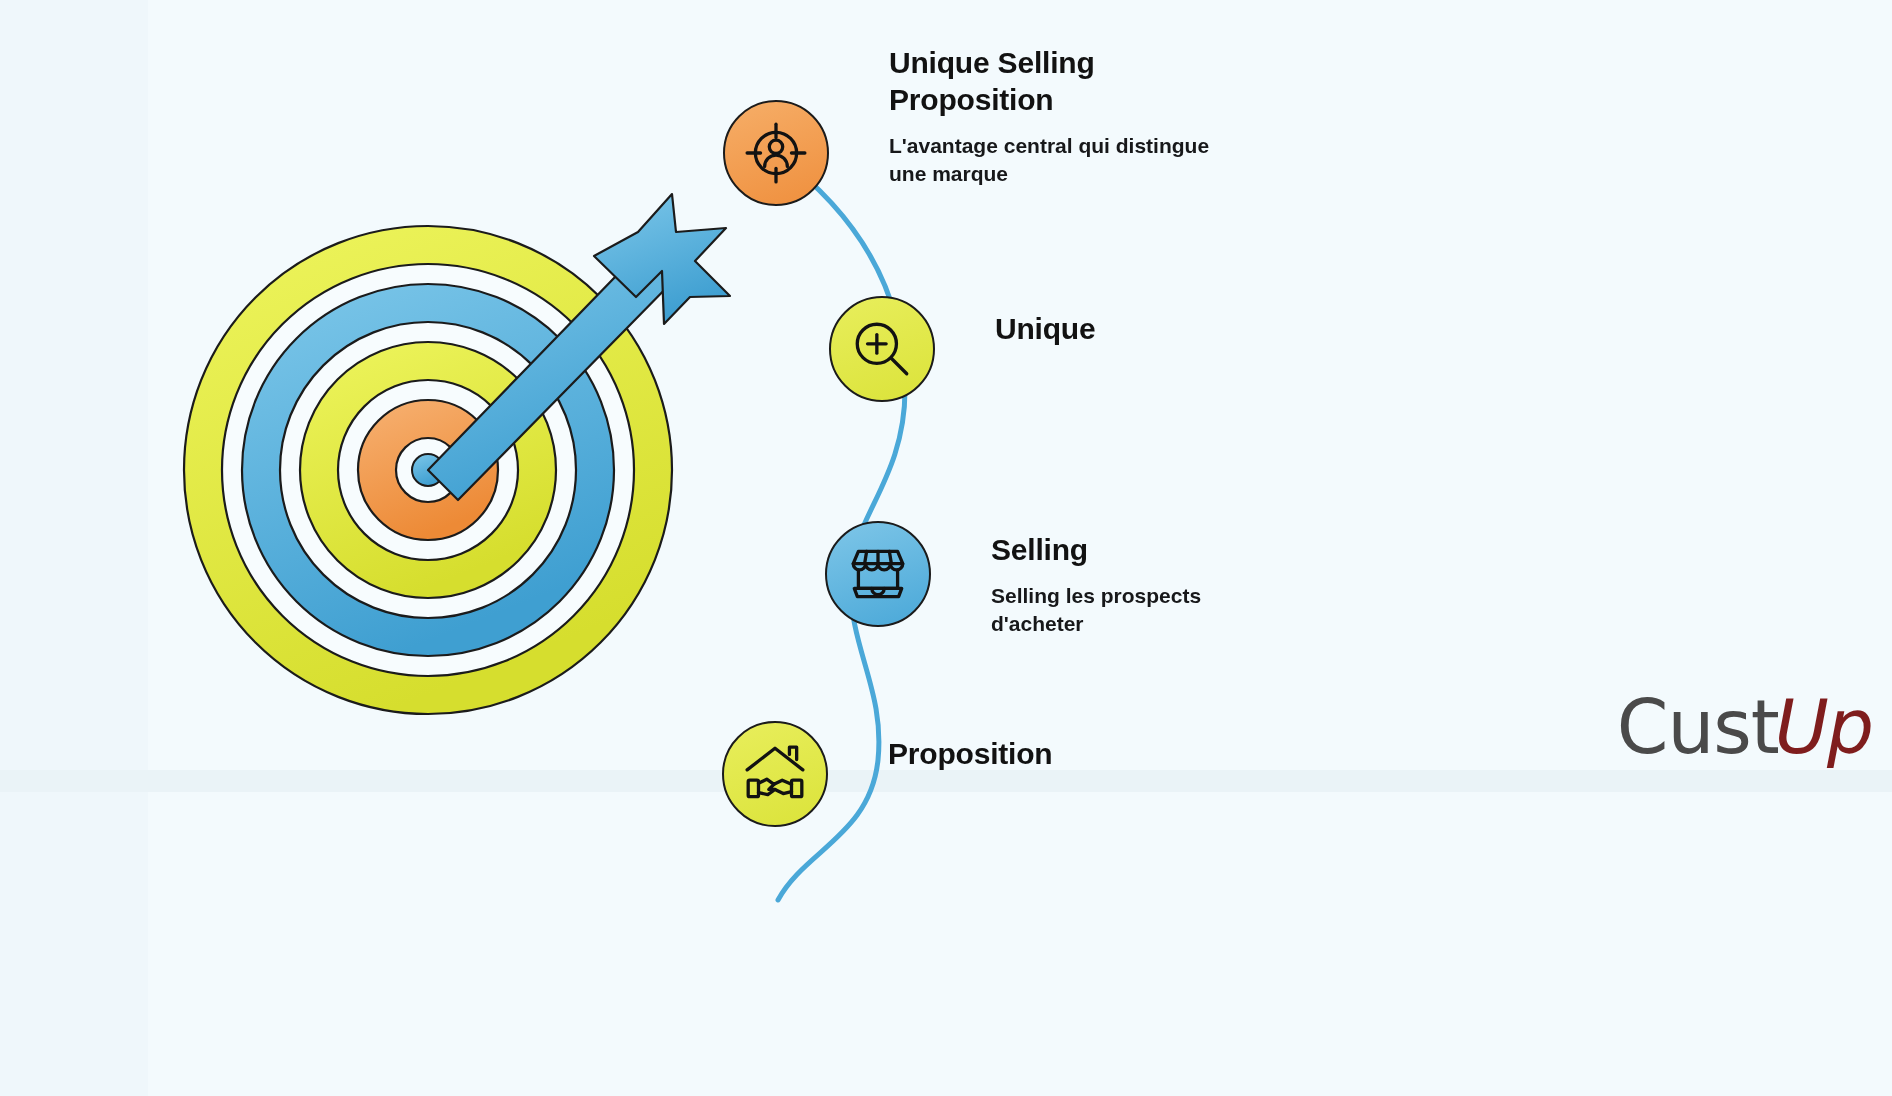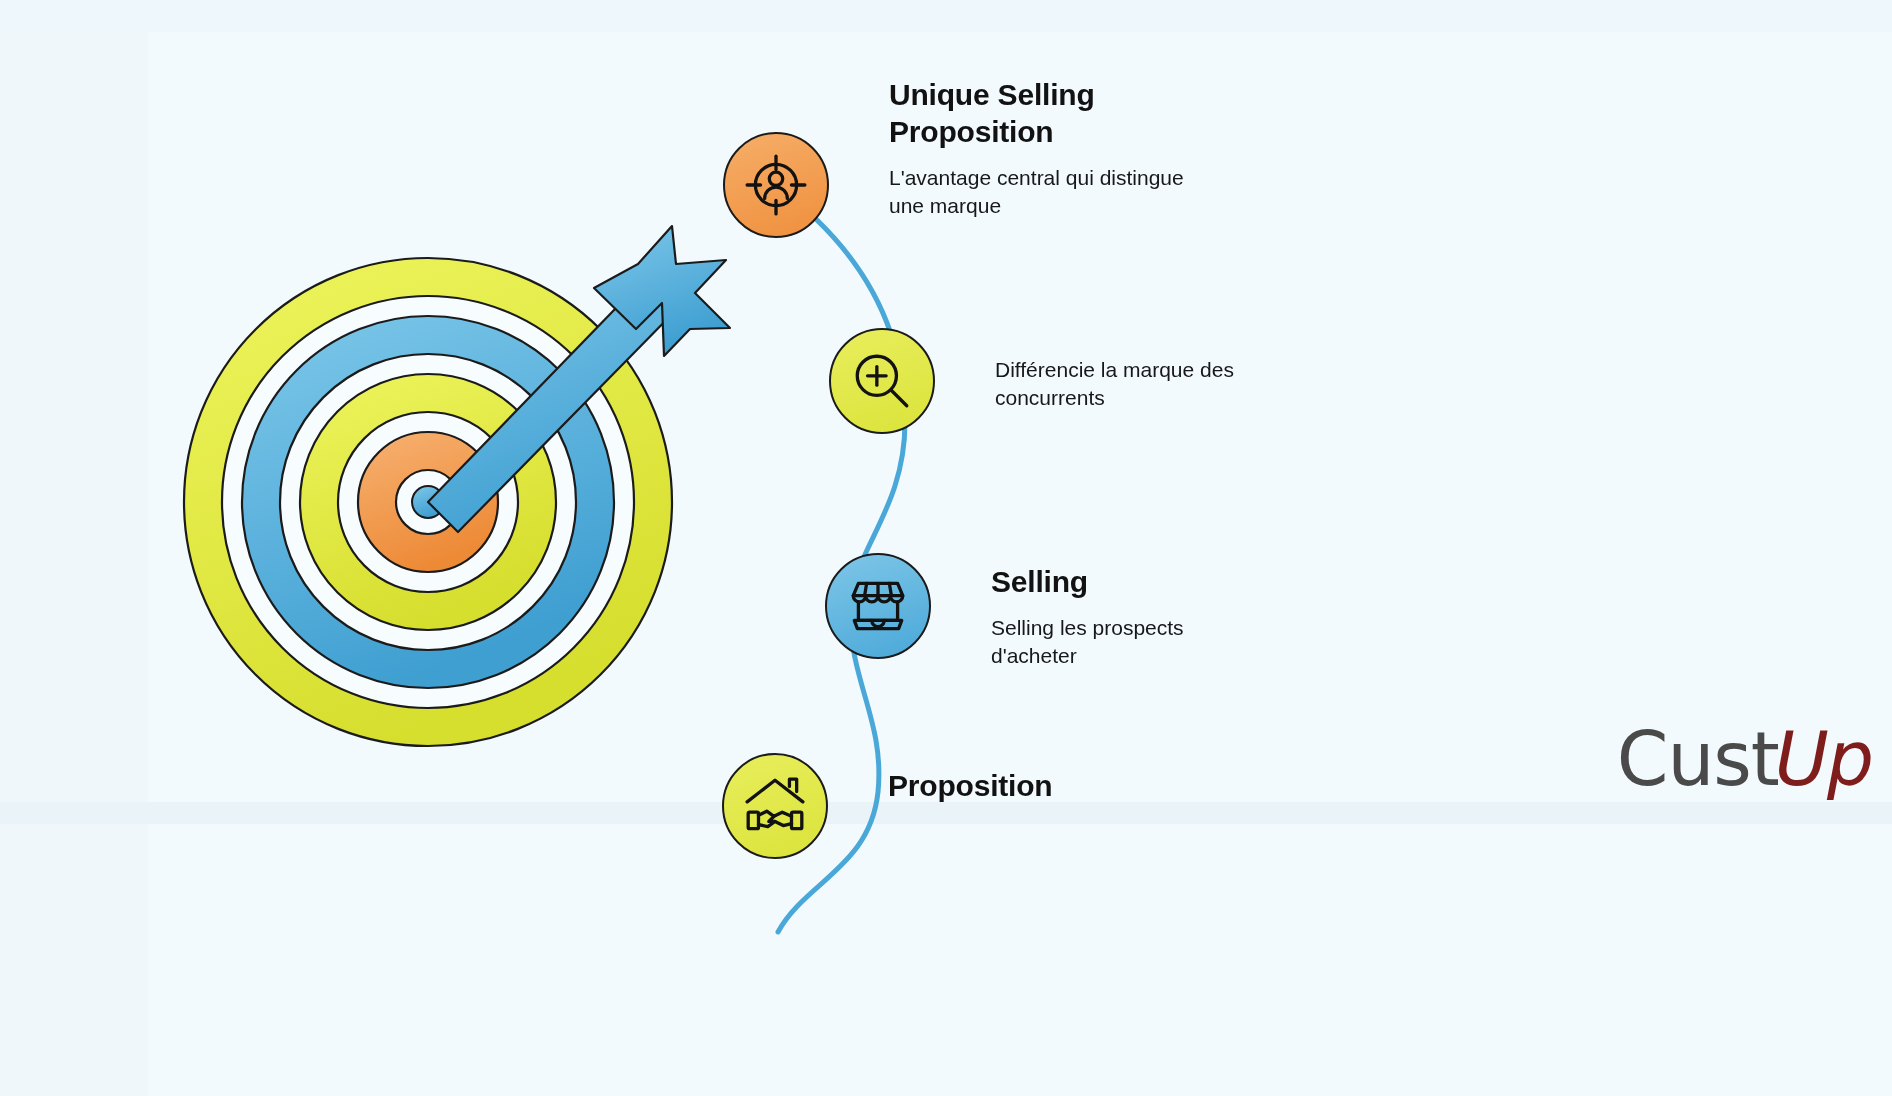--- a/index.html
+++ b/index.html
@@ -7,21 +7,20 @@
   html, body {
     width:1892px; height:1096px;
     overflow:hidden;
     font-family:"Liberation Sans", sans-serif;
     background:#eef7fb;
   }
   #stage {
     position:relative;
     width:1892px; height:792px;
     background:#eef7fb;
-    margin-top:32px;
   }
   
   .panel-left {
     position:absolute; left:0; top:0; width:148px; height:1096px;
     background:#eff7fb;
   }
   .panel-main {
     position:absolute; left:148px; top:0; width:1744px; height:1096px;
     background:#f3fafd;
   }
@@ -67,20 +66,21 @@
     color:#121212;
     letter-spacing:-0.2px;
     white-space:pre-line;
   }
   .step-desc {
     font-size:21px;
     line-height:28px;
     color:#17181a;
     margin-top:14px;
     white-space:pre-line;
+    font-weight:bold;
   }
 
   
   #step-1 .step-badge { left:0;   top:0; }
   #step-1 .step-text  { left:166px; top:-56px; width:430px; }
   #step-2 .step-badge { left:0;   top:0; }
   #step-2 .step-text  { left:166px; top:14px; width:430px; }
   #step-3 .step-badge { left:0;   top:0; }
   #step-3 .step-text  { left:166px; top:10px; width:430px; }
   #step-4 .step-badge { left:0;   top:0; }
@@ -182,22 +182,21 @@
   <div class="step" id="step-2" style="left:829px; top:296px;">
     <div class="step-badge badge-yellow">
       <svg viewBox="0 0 64 64" fill="none" stroke="#121212" stroke-width="3.2" stroke-linecap="round" stroke-linejoin="round">
         <circle cx="27" cy="27" r="19"></circle>
         <line x1="27" y1="18" x2="27" y2="36"></line>
         <line x1="18" y1="27" x2="36" y2="27"></line>
         <line x1="41" y1="41" x2="56" y2="56"></line>
       </svg>
     </div>
     <div class="step-text">
-      <div class="step-desc">Différencie la marque des
-concurrents</div>
+      <div class="step-title">Unique</div>
     </div>
   </div>
 
   <div class="step" id="step-3" style="left:825px; top:521px;">
     <div class="step-badge badge-blue">
       <svg viewBox="0 0 64 64" fill="none" stroke="#121212" stroke-width="3.2" stroke-linecap="round" stroke-linejoin="round">
         <path d="M8 22 L13 10 L51 10 L56 22 Z"></path>
         <path d="M8 22 a6 6 0 0 0 12 0 a6 6 0 0 0 12 0 a6 6 0 0 0 12 0 a6 6 0 0 0 12 0"></path>
         <line x1="21" y1="10" x2="19" y2="22"></line>
         <line x1="32" y1="10" x2="32" y2="22"></line>

